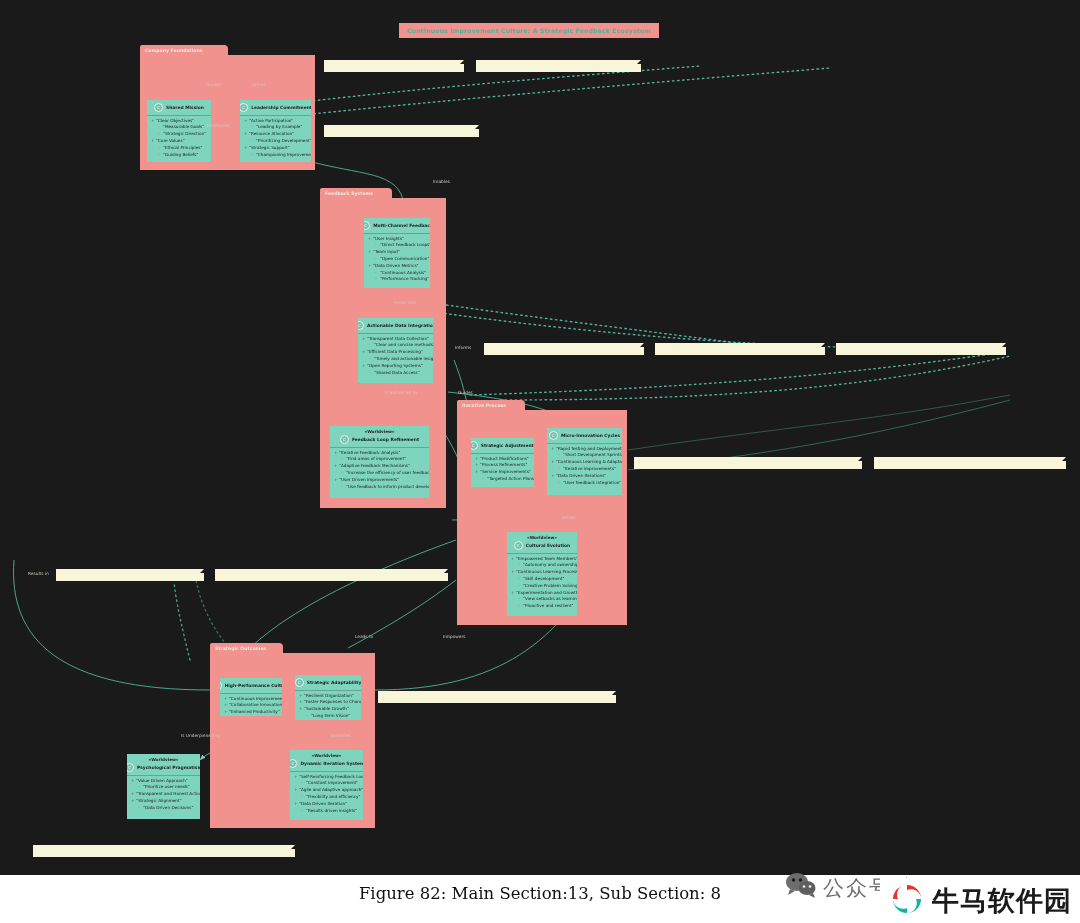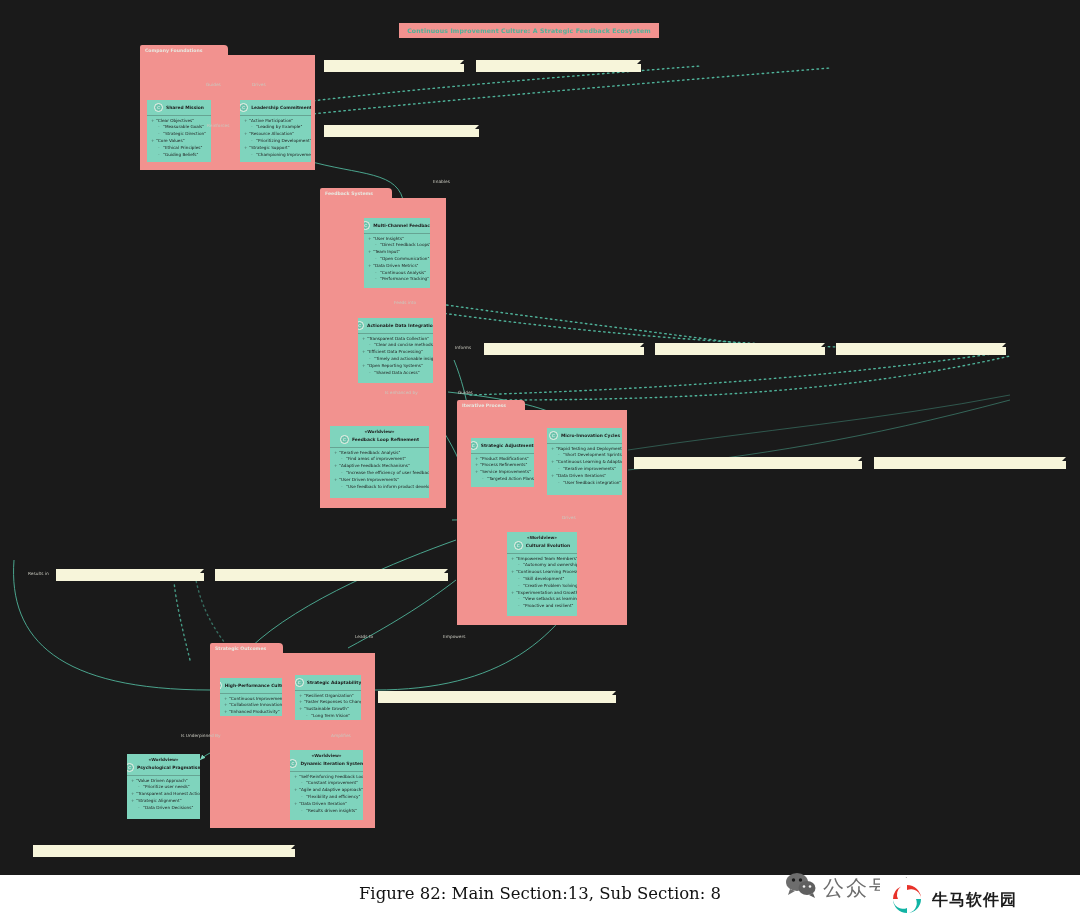--- a/index.html
+++ b/index.html
@@ -189,21 +189,21 @@
     width: 200px; height: 45px;
     background: #ffffff;
     display: flex;
     align-items: center;
     gap: 8px;
     padding-left: 10px;
     box-sizing: border-box;
   }
   .wm-logo-label {
     color: #1b1b1b;
-    font-size: 16px;
+    font-size: 27px;
     font-weight: bold;
     letter-spacing: 1px;
     white-space: nowrap;
   }
 </style>
 </head>
 <body>
 
 <div id="canvas">
 

